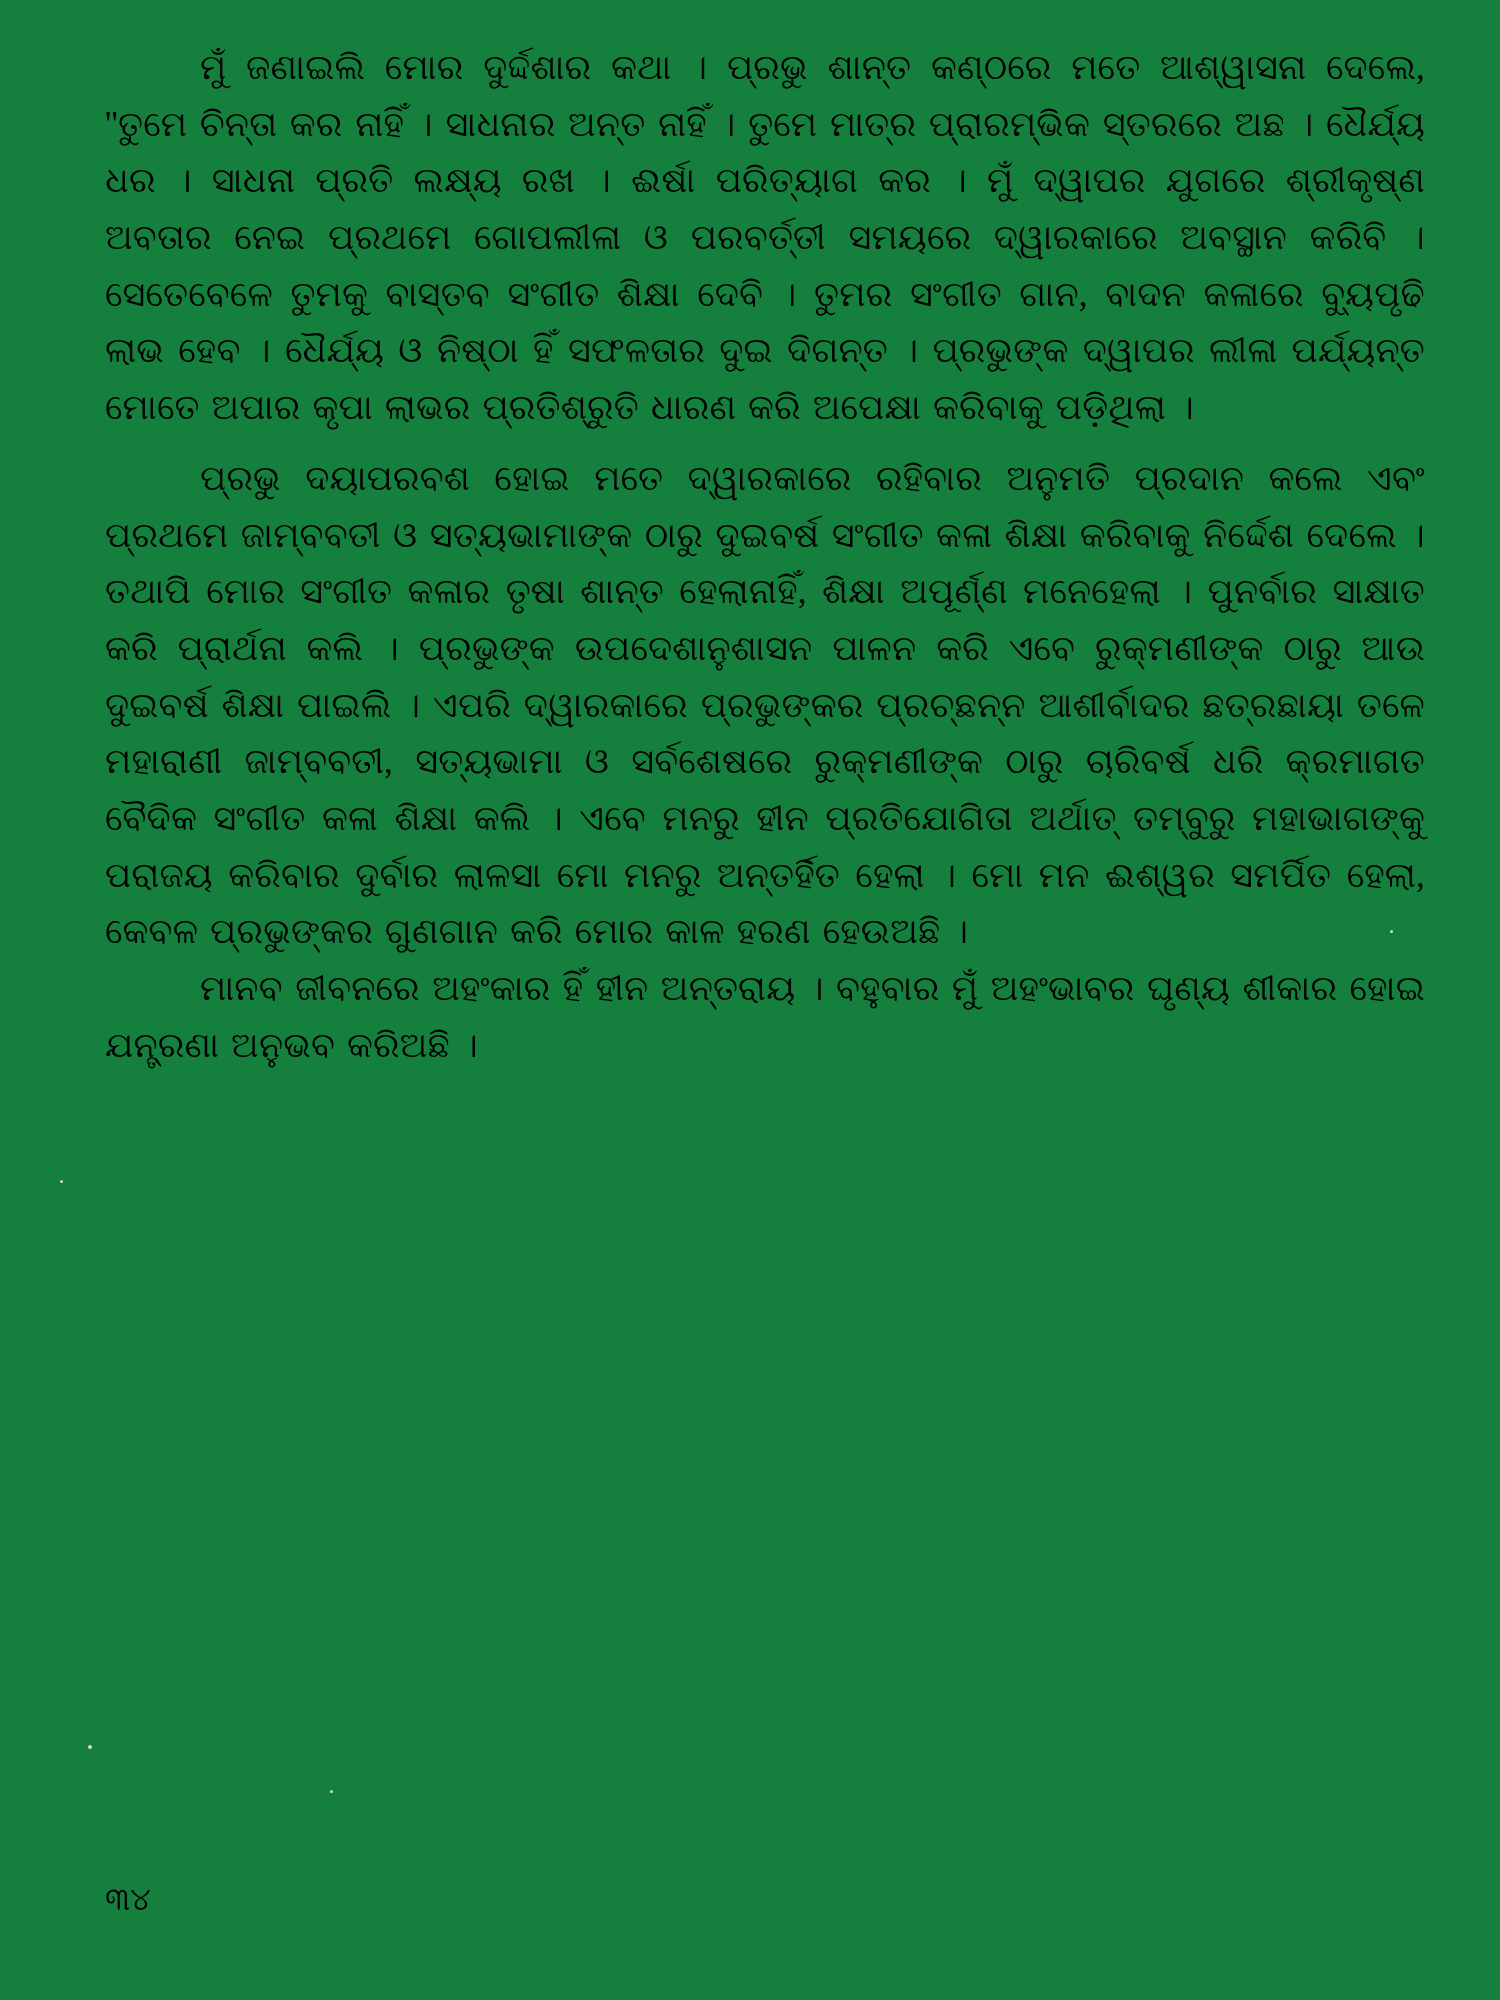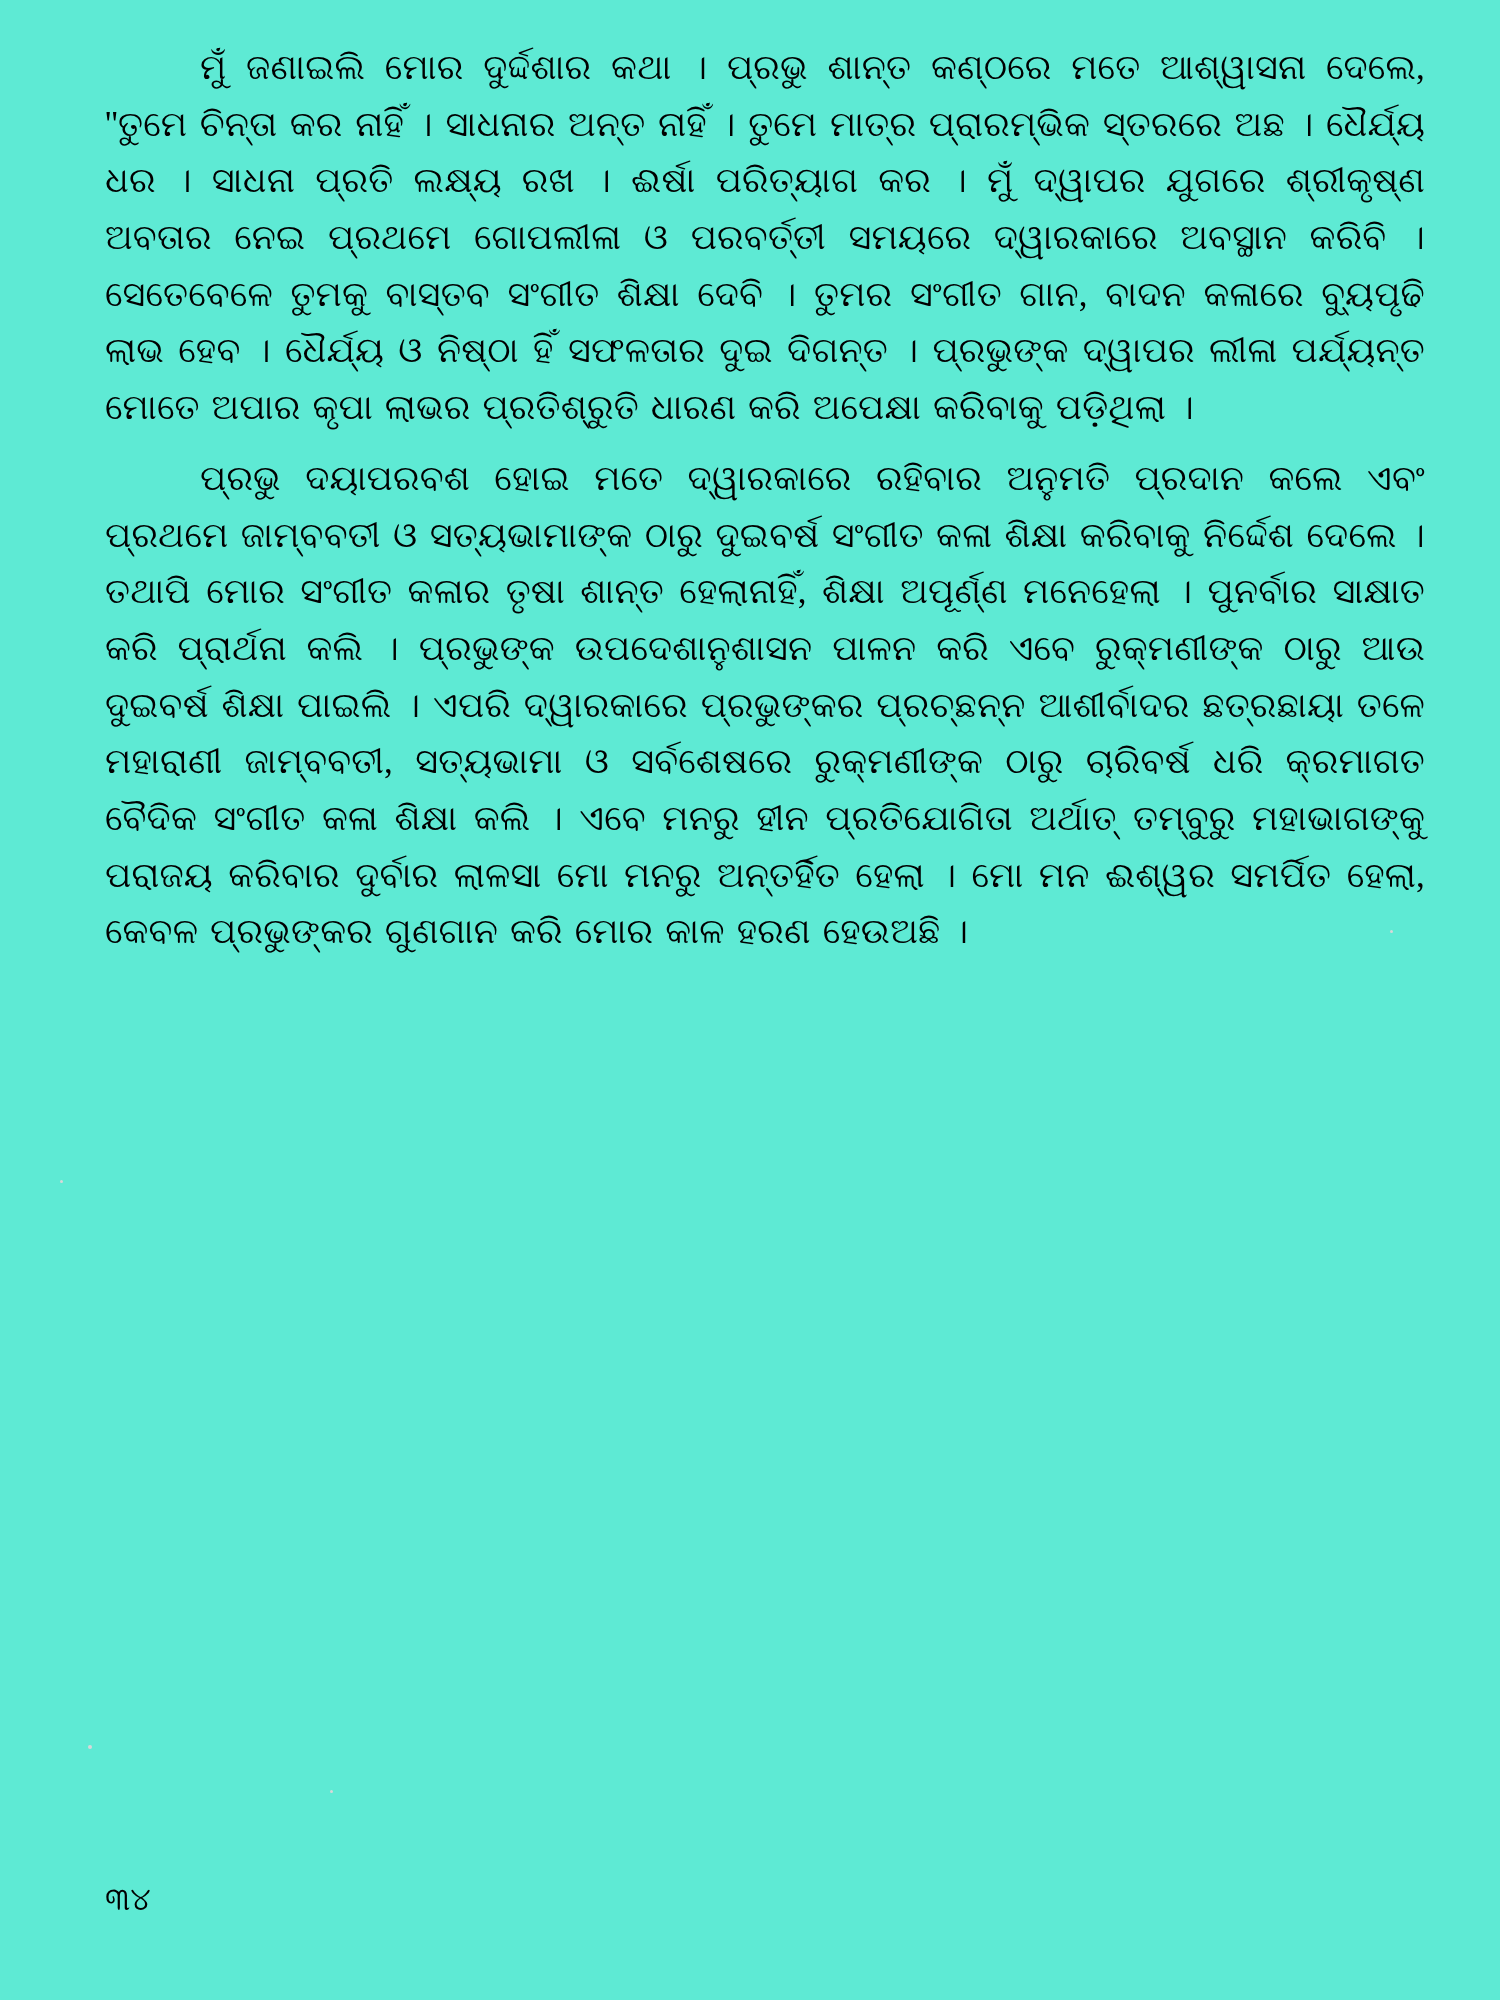--- a/index.html
+++ b/index.html
@@ -14,21 +14,21 @@
     color: #000000;
     position: relative;
     overflow: hidden;
   }
   .page {
     position: absolute;
     left: 0;
     top: 0;
     width: 1500px;
     height: 2000px;
-    background: #5eead4;
+    background: #15803d;
   }
   .content {
     position: absolute;
     left: 105px;
     top: 40px;
     width: 1320px;
   }
   p.para {
     margin: 0 0 0 0;
     font-size: 35px;
@@ -77,20 +77,21 @@
 <div class="page">
 
   <div class="content">
 
     <p class="para indent">ମୁଁ ଜଣାଇଲି ମୋର ଦୁର୍ଦ୍ଦଶାର କଥା । ପ୍ରଭୁ ଶାନ୍ତ କଣ୍ଠରେ ମତେ ଆଶ୍ୱାସନା ଦେଲେ, ''ତୁମେ ଚିନ୍ତା କର ନାହିଁ । ସାଧନାର ଅନ୍ତ ନାହିଁ । ତୁମେ ମାତ୍ର ପ୍ରାରମ୍ଭିକ ସ୍ତରରେ ଅଛ । ଧୈର୍ଯ୍ୟ ଧର । ସାଧନା ପ୍ରତି ଲକ୍ଷ୍ୟ ରଖ । ଈର୍ଷା ପରିତ୍ୟାଗ କର । ମୁଁ ଦ୍ୱାପର ଯୁଗରେ ଶ୍ରୀକୃଷ୍ଣ ଅବତାର ନେଇ ପ୍ରଥମେ ଗୋପଲୀଳା ଓ ପରବର୍ତ୍ତୀ ସମୟରେ ଦ୍ୱାରକାରେ ଅବସ୍ଥାନ କରିବି । ସେତେବେଳେ ତୁମକୁ ବାସ୍ତବ ସଂଗୀତ ଶିକ୍ଷା ଦେବି । ତୁମର ସଂଗୀତ ଗାନ, ବାଦନ କଳାରେ ବ୍ୟୁପୃଢି ଲାଭ ହେବ । ଧୈର୍ଯ୍ୟ ଓ ନିଷ୍ଠା ହିଁ ସଫଳତାର ଦୁଇ ଦିଗନ୍ତ । ପ୍ରଭୁଙ୍କ ଦ୍ୱାପର ଲୀଳା ପର୍ଯ୍ୟନ୍ତ ମୋତେ ଅପାର କୃପା ଲାଭର ପ୍ରତିଶ୍ରୁତି ଧାରଣ କରି ଅପେକ୍ଷା କରିବାକୁ ପଡ଼ିଥିଲା ।</p>
 
 
     <p class="para indent spaced">ପ୍ରଭୁ ଦୟାପରବଶ ହୋଇ ମତେ ଦ୍ୱାରକାରେ ରହିବାର ଅନୁମତି ପ୍ରଦାନ କଲେ ଏବଂ ପ୍ରଥମେ ଜାମ୍ବବତୀ ଓ ସତ୍ୟଭାମାଙ୍କ ଠାରୁ ଦୁଇବର୍ଷ ସଂଗୀତ କଳା ଶିକ୍ଷା କରିବାକୁ ନିର୍ଦ୍ଦେଶ ଦେଲେ । ତଥାପି ମୋର ସଂଗୀତ କଳାର ତୃଷା ଶାନ୍ତ ହେଲାନାହିଁ, ଶିକ୍ଷା ଅପୂର୍ଣ୍ଣ ମନେହେଲା । ପୁନର୍ବାର ସାକ୍ଷାତ କରି ପ୍ରାର୍ଥନା କଲି । ପ୍ରଭୁଙ୍କ ଉପଦେଶାନୁଶାସନ ପାଳନ କରି ଏବେ ରୁକ୍ମଣୀଙ୍କ ଠାରୁ ଆଉ ଦୁଇବର୍ଷ ଶିକ୍ଷା ପାଇଲି । ଏପରି ଦ୍ୱାରକାରେ ପ୍ରଭୁଙ୍କର ପ୍ରଚ୍ଛନ୍ନ ଆଶୀର୍ବାଦର ଛତ୍ରଛାୟା ତଳେ ମହାରାଣୀ ଜାମ୍ବବତୀ, ସତ୍ୟଭାମା ଓ ସର୍ବଶେଷରେ ରୁକ୍ମଣୀଙ୍କ ଠାରୁ ଚାରିବର୍ଷ ଧରି କ୍ରମାଗତ ବୈଦିକ ସଂଗୀତ କଳା ଶିକ୍ଷା କଲି । ଏବେ ମନରୁ ହୀନ ପ୍ରତିଯୋଗିତା ଅର୍ଥାତ୍ ତମ୍ବୁରୁ ମହାଭାଗଙ୍କୁ ପରାଜୟ କରିବାର ଦୁର୍ବାର ଲାଳସା ମୋ ମନରୁ ଅନ୍ତର୍ହିତ ହେଲା । ମୋ ମନ ଈଶ୍ୱର ସମର୍ପିତ ହେଲା, କେବଳ ପ୍ରଭୁଙ୍କର ଗୁଣଗାନ କରି ମୋର କାଳ ହରଣ ହେଉଅଛି ।</p>
 
 
+    <p class="para indent">ମାନବ ଜୀବନରେ ଅହଂକାର ହିଁ ହୀନ ଅନ୍ତରାୟ । ବହୁବାର ମୁଁ ଅହଂଭାବର ଘୃଣ୍ୟ ଶୀକାର ହୋଇ ଯନ୍ତ୍ରଣା ଅନୁଭବ କରିଅଛି ।</p>
 
   </div>
 
   <div class="page-number">୩୪</div>
 
   <div class="speck s1"></div>
   <div class="speck s2"></div>
   <div class="speck s3"></div>
   <div class="speck s4"></div>
 

